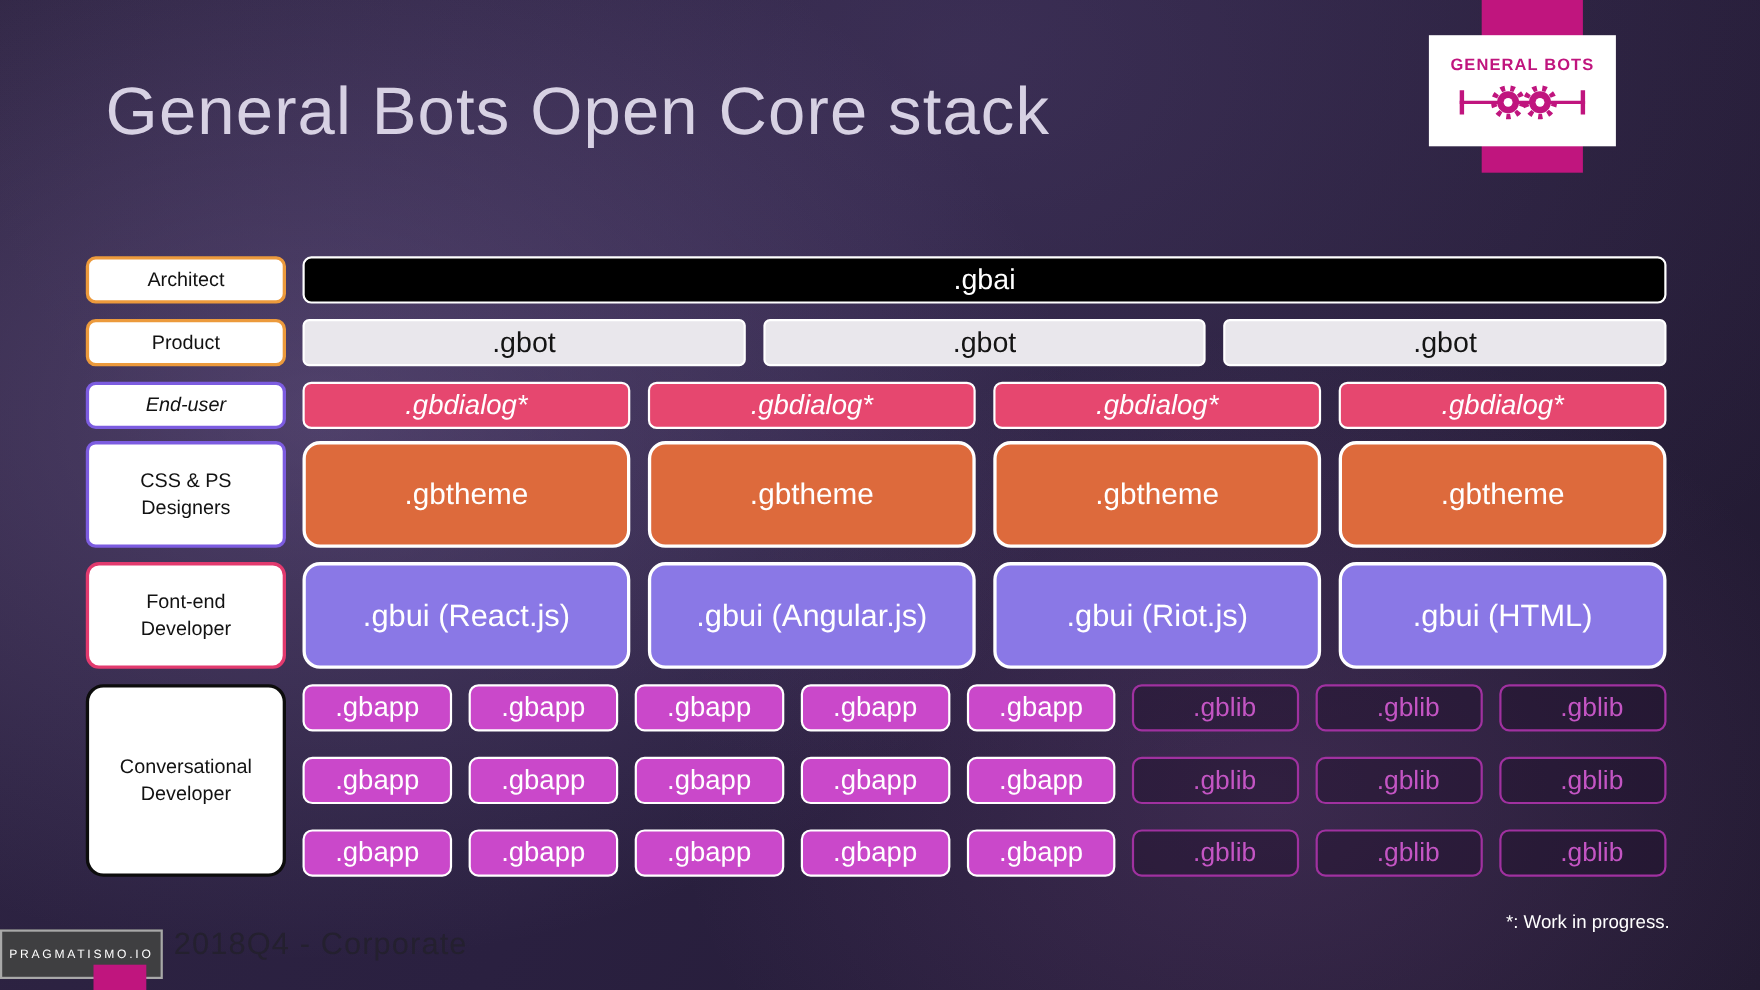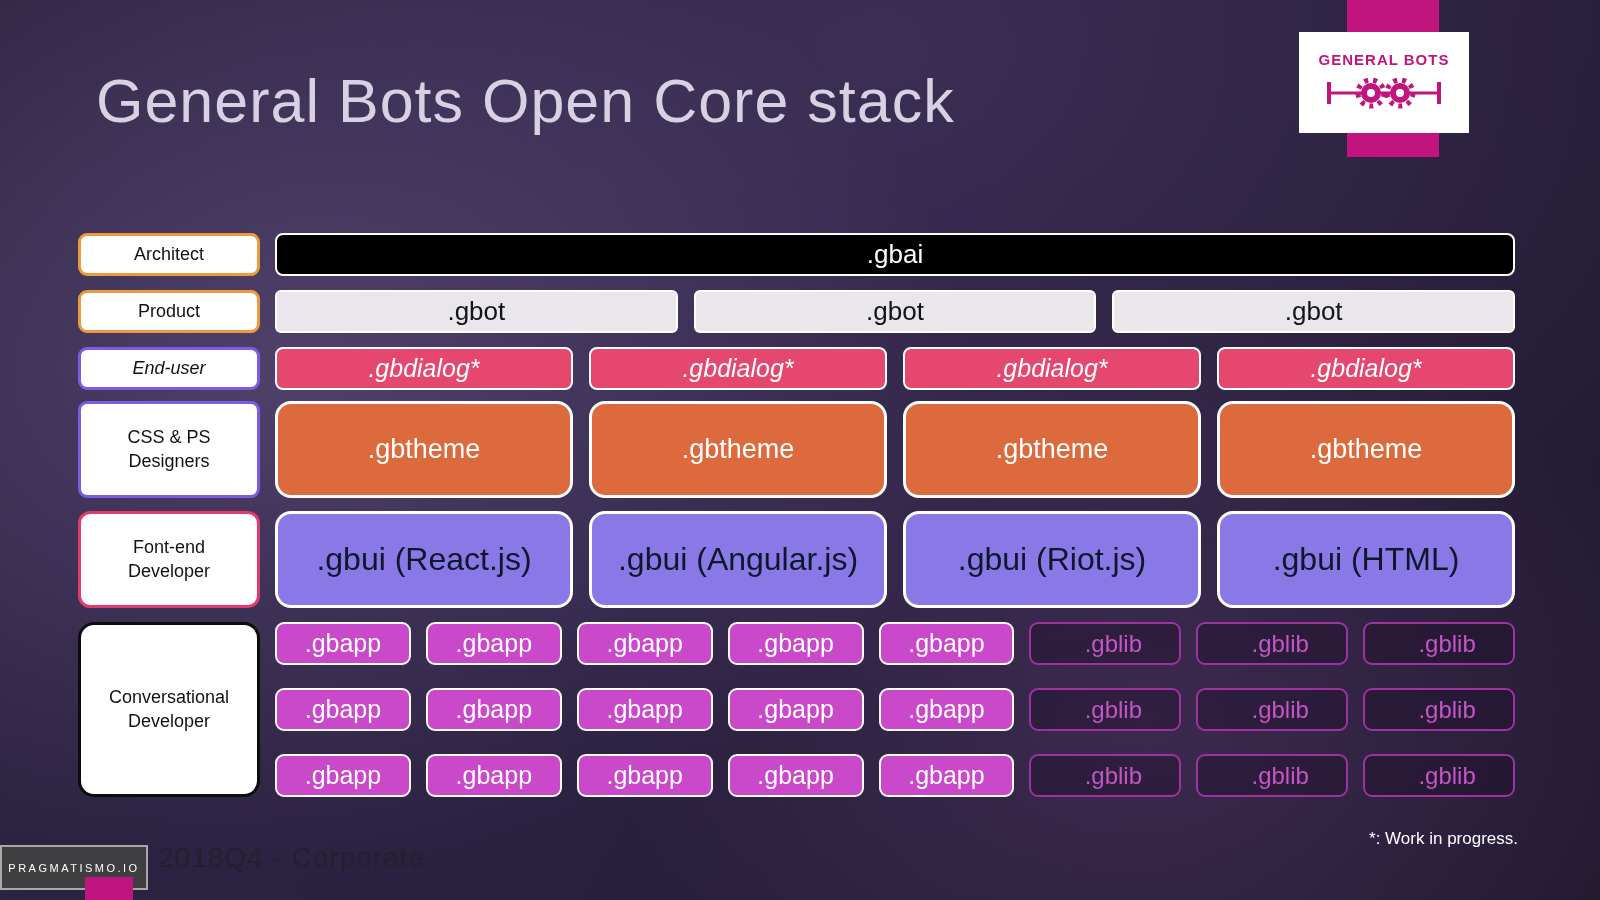--- a/index.html
+++ b/index.html
@@ -52,21 +52,21 @@
   .role-black  { border:3px solid #0d0d0d; border-radius:16px; }
   .cells { flex:1; display:flex; gap:16px; }
   .cell {
     flex:1; display:flex; align-items:center; justify-content:center;
     white-space:nowrap;
   }
   .gbai    { background:#000000; border:2px solid #ffffff; border-radius:8px; color:#ffffff; font-size:26px; }
   .gbot    { background:#e9e7ec; border:2px solid #ffffff; border-radius:6px; color:#141414; font-size:26px; }
   .gbdialog{ background:#e6476f; border:2px solid #ffffff; border-radius:8px; color:#ffffff; font-size:25px; }
   .gbtheme { background:#dd6a3c; border:3px solid #ffffff; border-radius:16px; color:#ffffff; font-size:27px;text-align:right; }
-  .gbui    { background:#8a78e6; border:3px solid #ffffff; border-radius:16px; color:#0f172a; font-size:32px; }
+  .gbui    { background:#8a78e6; border:3px solid #ffffff; border-radius:16px; color:#ffffff; font-size:28px; }
   .gbapp   { background:#ca48ca; border:2px solid #ffffff; border-radius:9px; color:#ffffff; font-size:25px; }
   .gblib   { background:rgba(28,14,40,0.38); border:2px solid #a031a0; border-radius:9px; color:#c455c4; font-size:24px;padding-left:16px; }
   .conv-grid { flex:1; display:flex; flex-direction:column; justify-content:space-between; }
   .sub-row { display:flex; gap:15px; height:43px; }
   .footer-brand {
     position:absolute; left:0; top:845px; width:148px; height:45px;
     background:#3f3f41; border:2px solid #a8a8a8;
     display:flex; align-items:center; justify-content:center;
     color:#ffffff; font-size:11px; letter-spacing:2.5px; white-space:nowrap;
   }

